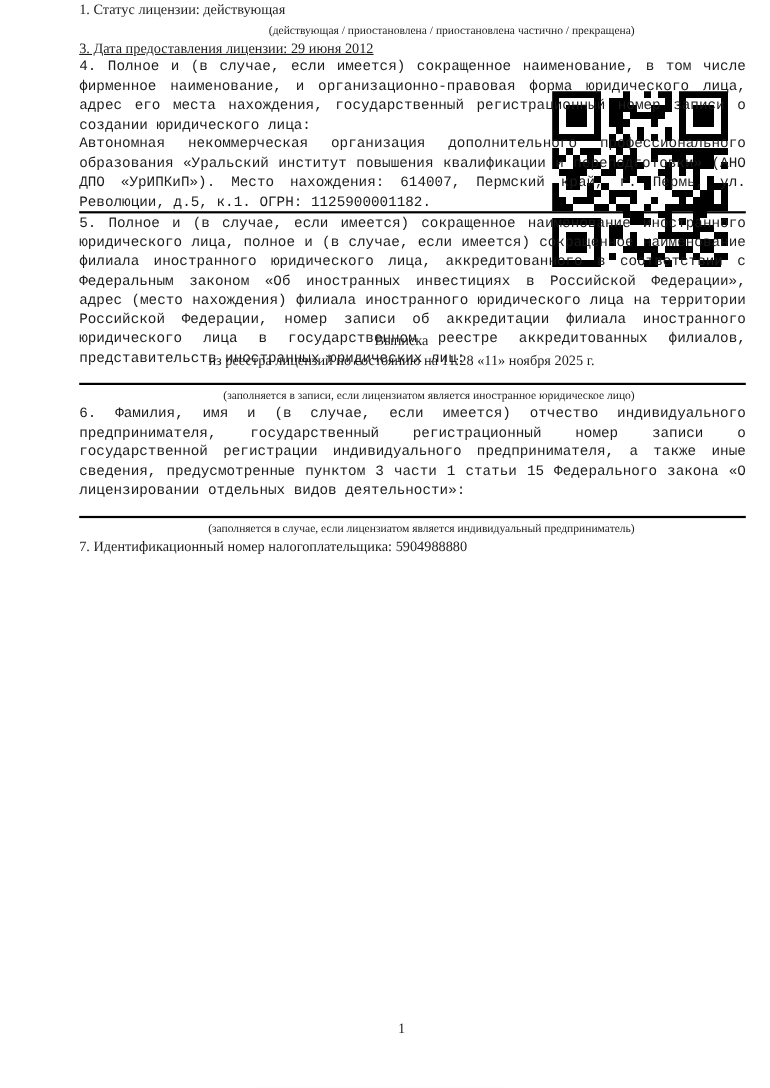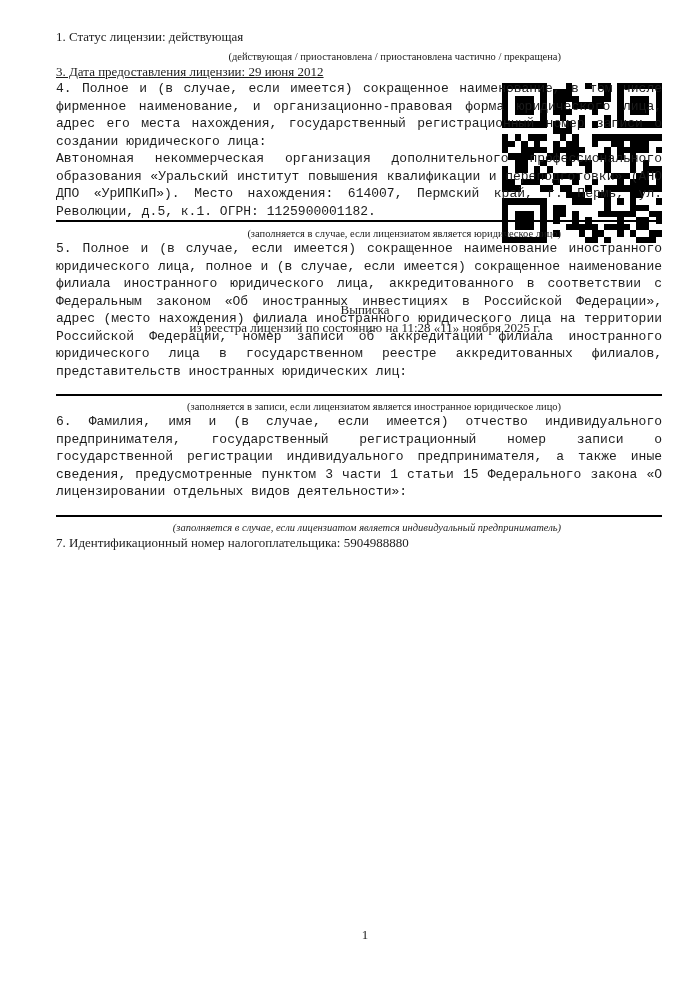--- a/index.html
+++ b/index.html
@@ -48,24 +48,23 @@
     left: 62px;
     top: 301px;
     width: 606px;
     text-align: center;
     font-size: 13px;
     line-height: 17.5px;
   }
   
   .content {
     position: absolute;
-    left: 56px;
+    left: 72px;
     top: 0;
     width: 606px;
-    margin-top: 28px;
   }
   .content p {
     margin: 0;
     font-size: 13px;
     line-height: 17.5px;
   }
   .just { text-align: justify; font-family: Liberation Mono, monospace; }
   .cap {
     width: 505px;
     text-align: right;
@@ -81,21 +80,21 @@
   .mt-cap1 { margin-top: 4px; }
   .mt-p2   { margin-top: 14px; }
   .mt-p3   { margin-top: 18px; text-decoration: underline; }
   .mt-p4   { margin-top: 14px; }
   .mt-cap4 { margin-top: 5px; }
   .mt-p5   { margin-top: 12px; }
   .mt-rule5{ margin-top: 14px; }
   .mt-cap5 { margin-top: 4px; }
   .mt-p6   { margin-top: 14px; }
   .mt-rule6{ margin-top: 14px; }
-  .mt-cap6 { margin-top: 4px; font-style: italic; }
+  .mt-cap6 { margin-top: 4px; }
   .mt-p7   { margin-top: 15px; }
   
   .footer {
     position: absolute;
     left: 62px;
     top: 926px;
     width: 606px;
     text-align: center;
     font-size: 13px;
     line-height: 17.5px;
@@ -443,21 +442,20 @@
 
     <p class="mt-p1">1. Статус лицензии: действующая</p>
     <div class="cap mt-cap1">(действующая / приостановлена / приостановлена частично / прекращена)</div>
 
 
     <p class="mt-p3">3. Дата предоставления лицензии: 29 июня 2012</p>
 
     <p class="just mt-p4">4. Полное и (в случае, если имеется) сокращенное наименование, в том числе фирменное наименование, и организационно-правовая форма юридического лица, адрес его места нахождения, государственный регистрационный номер записи о создании юридического лица:</p>
     <p class="just">Автономная некоммерческая организация дополнительного профессионального образования «Уральский институт повышения квалификации и переподготовки» (АНО ДПО «УрИПКиП»). Место нахождения: 614007, Пермский край, г. Пермь, ул. Революции, д.5, к.1. ОГРН: 1125900001182.</p>
     <div class="rule"></div>
-    <div class="cap mt-cap4">(заполняется в случае, если лицензиатом является юридическое лицо)</div>
 
     <p class="just mt-p5">5. Полное и (в случае, если имеется) сокращенное наименование иностранного юридического лица, полное и (в случае, если имеется) сокращенное наименование филиала иностранного юридического лица, аккредитованного в соответствии с Федеральным законом «Об иностранных инвестициях в Российской Федерации», адрес (место нахождения) филиала иностранного юридического лица на территории Российской Федерации, номер записи об аккредитации филиала иностранного юридического лица в государственном реестре аккредитованных филиалов, представительств иностранных юридических лиц:</p>
     <div class="rule mt-rule5"></div>
     <div class="cap mt-cap5">(заполняется в записи, если лицензиатом является иностранное юридическое лицо)</div>
 
     <p class="just mt-p6">6. Фамилия, имя и (в случае, если имеется) отчество индивидуального предпринимателя, государственный регистрационный номер записи о государственной регистрации индивидуального предпринимателя, а также иные сведения, предусмотренные пунктом 3 части 1 статьи 15 Федерального закона «О лицензировании отдельных видов деятельности»:</p>
     <div class="rule mt-rule6"></div>
     <div class="cap mt-cap6">(заполняется в случае, если лицензиатом является индивидуальный предприниматель)</div>
 
     <p class="mt-p7">7. Идентификационный номер налогоплательщика: 5904988880</p>

